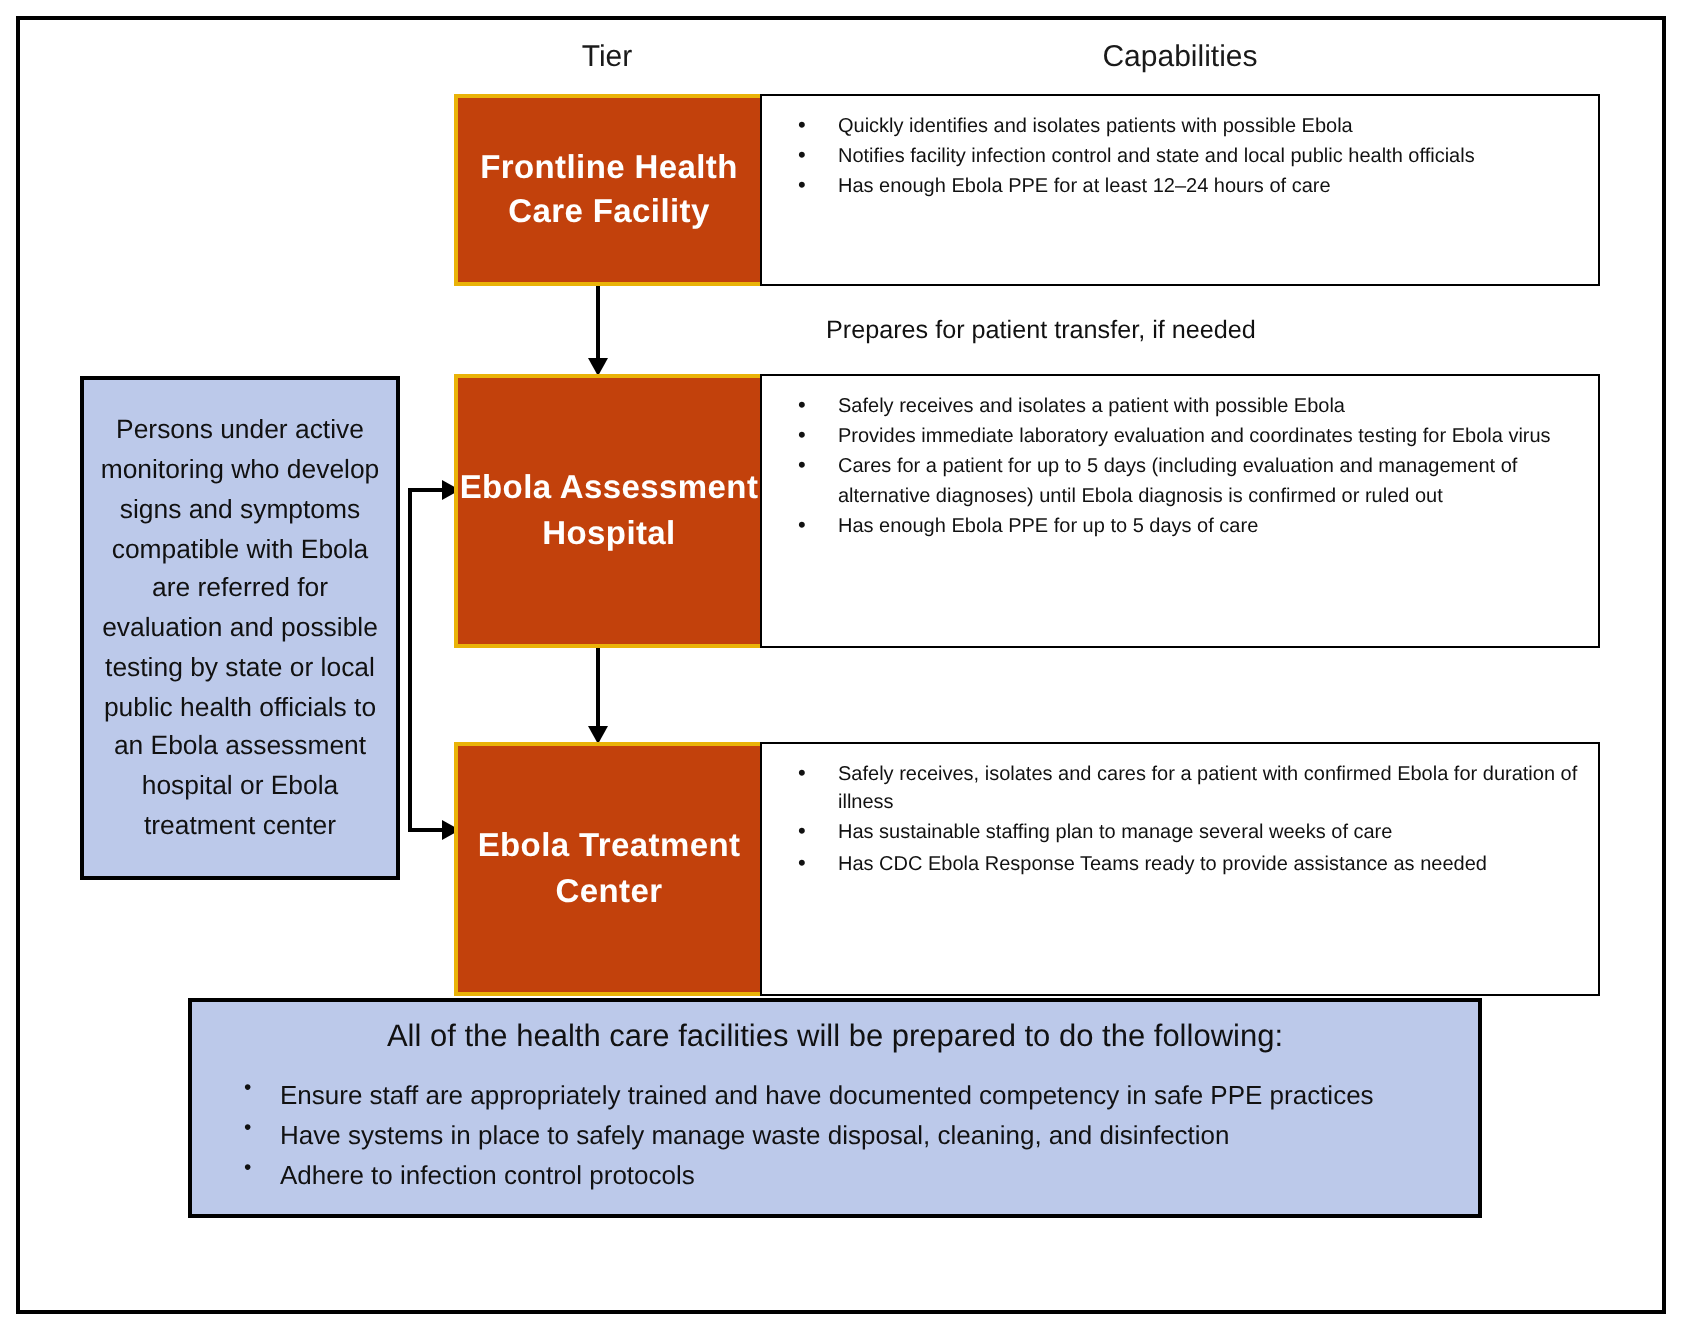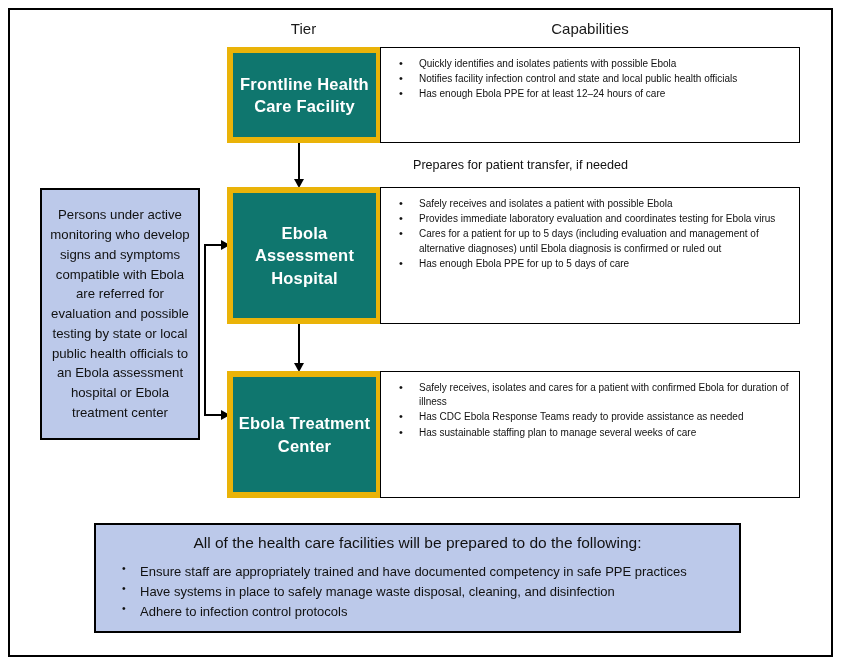--- a/index.html
+++ b/index.html
@@ -31,22 +31,22 @@
     color: #1a1a1a;
     text-align: center;
     white-space: nowrap;
   }
   #hdr-tier  { left: 227px; top: 20px; width: 153px; }
   #hdr-caps  { left: 380px; top: 20px; width: 420px; }
 
   
   .tier-box {
     position: absolute;
-    background: #0f766e;
-    border: 6px solid #eab308;
+    background: #c2410c;
+    border: 2px solid #eab308;
     color: #ffffff;
     display: flex;
     align-items: center;
     justify-content: center;
     text-align: center;
     font-size: 16.5px;
     font-weight: bold;
     line-height: 1.35;
     letter-spacing: .2px;
   }
@@ -138,21 +138,21 @@
   #sidebar-text {
     font-size: 13.2px;
     line-height: 1.5;
     color: #111111;
     text-align: center;
   }
 
   
   #summary-box {
     position: absolute;
-    left: 94px; top: 523px;
+    left: 94px; top: 499px;
     width: 647px; height: 110px;
     background: #bcc9ea;
     border: 2px solid #000000;
     padding: 9px 14px;
   }
   #summary-title {
     font-size: 15.5px;
     color: #111111;
     text-align: center;
     margin-bottom: 10px;
@@ -225,22 +225,22 @@
 
   <div class="arrow" id="arrow-v-2">
     <div class="arrow-shaft-v"></div>
     <div class="arrow-head-v"></div>
   </div>
 
   <div class="tier-box" id="tier-box-3">Ebola Treatment Center</div>
   <div class="cap-box" id="cap-box-3">
     <ul class="bullet-list">
       <li>Safely receives, isolates  and cares for a patient with confirmed Ebola for duration of illness</li>
+      <li>Has sustainable staffing plan to manage several weeks of care</li>
       <li>Has CDC Ebola Response Teams ready to provide assistance as needed</li>
-      <li>Has sustainable staffing plan to manage several weeks of care</li>
     </ul>
   </div>
 
   <div id="summary-box">
     <div id="summary-title">All of the health care facilities will be prepared to do the following:</div>
     <ul id="summary-list">
       <li>Ensure staff are appropriately trained and have documented competency in safe PPE practices</li>
       <li>Have systems in place to safely manage waste disposal, cleaning, and disinfection</li>
       <li>Adhere to infection control protocols</li>
     </ul>

